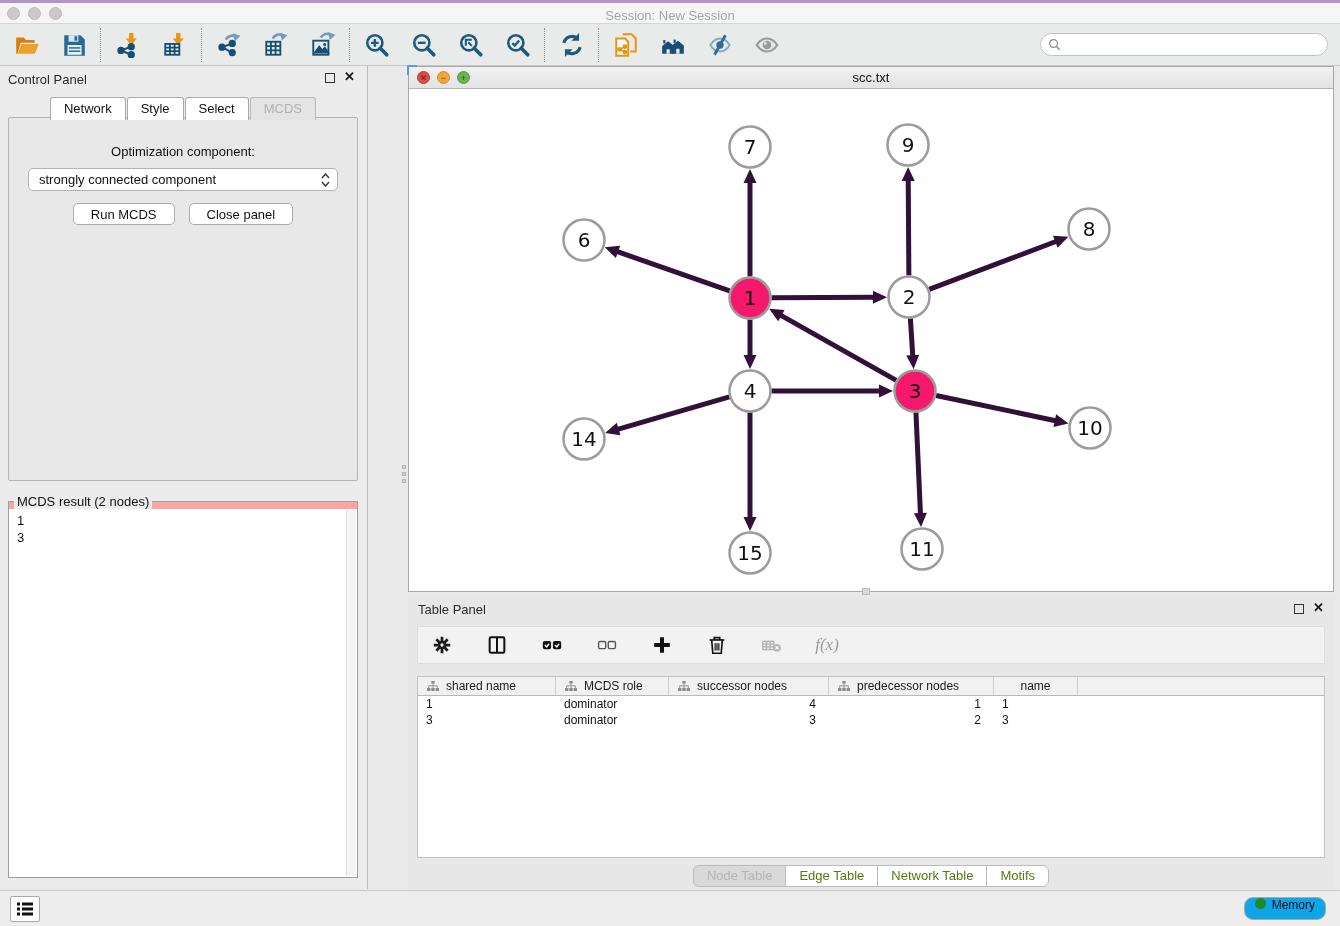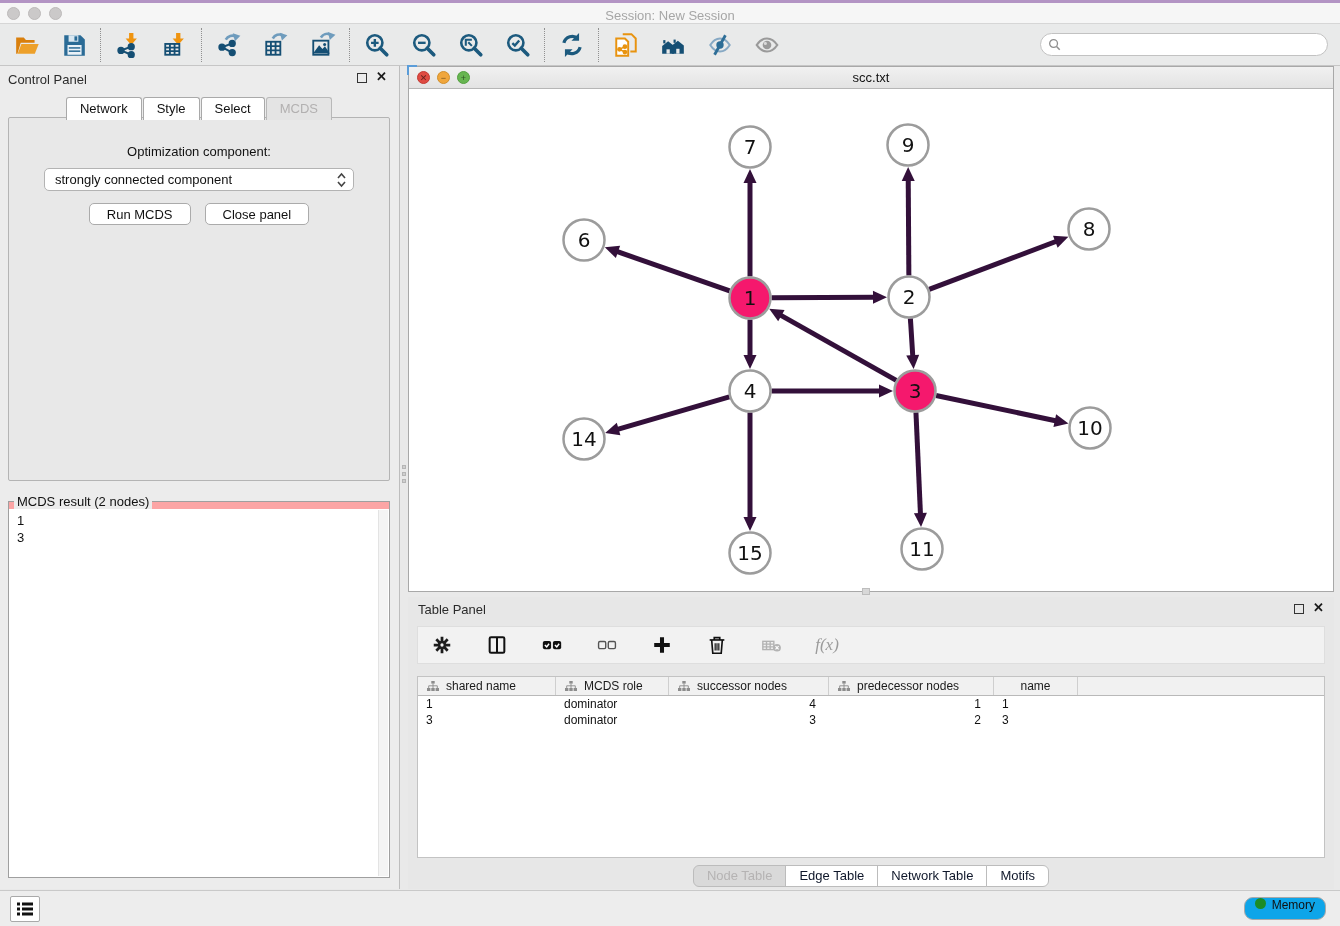--- a/index.html
+++ b/index.html
@@ -18,21 +18,21 @@
   .toolbar { position:absolute; left:0; top:24px; right:0; height:42px; background:#e9eaea; border-bottom:1px solid #c6c6c6; display:flex; align-items:center; }
   .tgroup { display:flex; align-items:center; gap:20px; padding:0 13px; }
   .tsep { height:34px; border-left:1px dotted #909090; }
   .ticon { width:27px; height:27px; display:inline-flex; align-items:center; justify-content:center; cursor:pointer; }
   .ticon svg { width:26px; height:26px; }
   .searchbox { margin-left:auto; margin-right:12px; width:288px; height:23px; background:#fff; border:1px solid #c2c2c2; border-radius:12px; display:flex; align-items:center; padding-left:7px; }
   .searchbox svg { width:13px; height:13px; flex:none; }
   .searchbox input { border:none; outline:none; background:transparent; flex:1; height:19px; font-size:12px; padding-left:5px; font-family:"Liberation Sans",sans-serif; }
 
   
-  .control-panel { position:absolute; left:0; top:66px; width:400px; height:823px; background:#ececec; border-right:1px solid #bdbdbd; }
+  .control-panel { position:absolute; left:0; top:66px; width:368px; height:823px; background:#ececec; border-right:1px solid #bdbdbd; }
   .cp-header { position:relative; height:26px; }
   .cp-title { position:absolute; left:8px; top:6px; font-size:13px; color:#2b2b2b; }
   .panel-float { position:absolute; top:7px; width:10px; height:10px; border:1.5px solid #333; cursor:pointer; }
   .panel-close { position:absolute; top:4px; font-size:13px; font-weight:bold; color:#1a1a1a; cursor:pointer; line-height:14px; }
   .cp-header .panel-float { right:32px; } .cp-header .panel-close { right:12px; }
 
   .cp-tabs { position:absolute; left:0; right:0; top:31px; display:flex; justify-content:center; z-index:2; }
   .cp-tab { background:#fff; border:1px solid #a9a9a9; border-bottom:none; padding:3px 13px 4px; font-size:13px; color:#111; margin-right:1px; border-radius:3px 3px 0 0; cursor:pointer; }
   .cp-tab.active { background:#e4e4e4; color:#b2b0b0; border-color:#b9b9b9; }
 
@@ -81,21 +81,21 @@
   .dt-hcell { display:flex; align-items:center; padding-left:9px; font-size:12px; color:#1a1a1a; border-right:1px solid #cfcfcf; overflow:hidden; white-space:nowrap; cursor:pointer; }
   .dt-hcell svg { width:12px; height:10px; margin-right:7px; flex:none; }
   .dt-hcell.center { justify-content:center; padding-left:0; }
   .dt-hcell.filler { border-right:none; cursor:default; }
   .dt-body { background:#fff; }
   .dt-row { display:grid; grid-template-columns:138px 113px 160px 165px 84px 1fr; height:16px; }
   .dt-cell { font-size:12px; color:#111; padding:1px 8px 0; white-space:nowrap; overflow:hidden; cursor:default; }
   .dt-cell.right { text-align:right; padding-right:13px; }
 
   .tp-tabs { position:absolute; left:0; right:0; top:268px; display:flex; justify-content:center; }
-  .tp-tab { background:#fff; border:1px solid #bcbcbc; padding:2px 13px 3px; font-size:13px; color:#0f172a; margin-left:-1px; cursor:pointer; height:22px; display:flex; align-items:center; }
+  .tp-tab { background:#fff; border:1px solid #bcbcbc; padding:2px 13px 3px; font-size:13px; color:#4d7c0f; margin-left:-1px; cursor:pointer; height:22px; display:flex; align-items:center; }
   .tp-tab:first-child { border-radius:6px 0 0 6px; margin-left:0; }
   .tp-tab:last-child { border-radius:0 6px 6px 0; }
   .tp-tab.active { background:#d9d9d9; color:#b5b3b3; }
 
   
   .statusbar { position:absolute; left:0; top:890px; right:0; height:36px; background:#ededed; border-top:1px solid #c9c9c9; }
   .list-btn { position:absolute; left:10px; top:5px; width:30px; height:26px; background:#fff; border:1px solid #a9a9a9; border-radius:2px; display:flex; align-items:center; justify-content:center; cursor:pointer; }
   .memory-btn { position:absolute; right:14px; top:6px; height:23px; background:#0ea5e9; border:1px solid #a9a9a9; border-radius:9px; display:flex; align-items:flex-start; gap:6px; padding:0 10px; cursor:pointer; }
   .memory-dot { width:11px; height:11px; border-radius:50%; background:#1c8c27; }
   .memory-btn span.lbl { font-size:12px; color:#111; }

